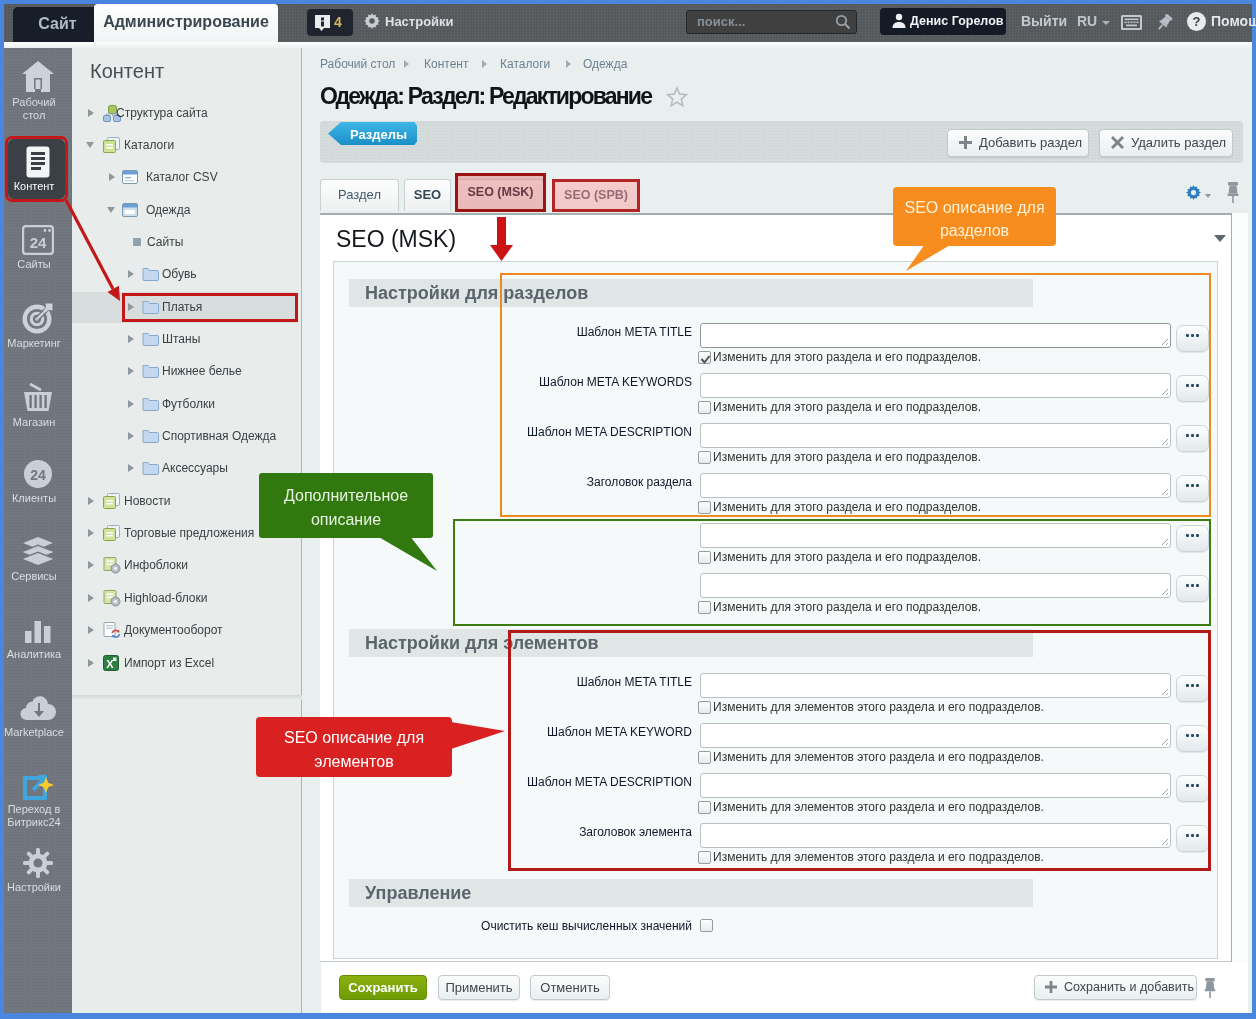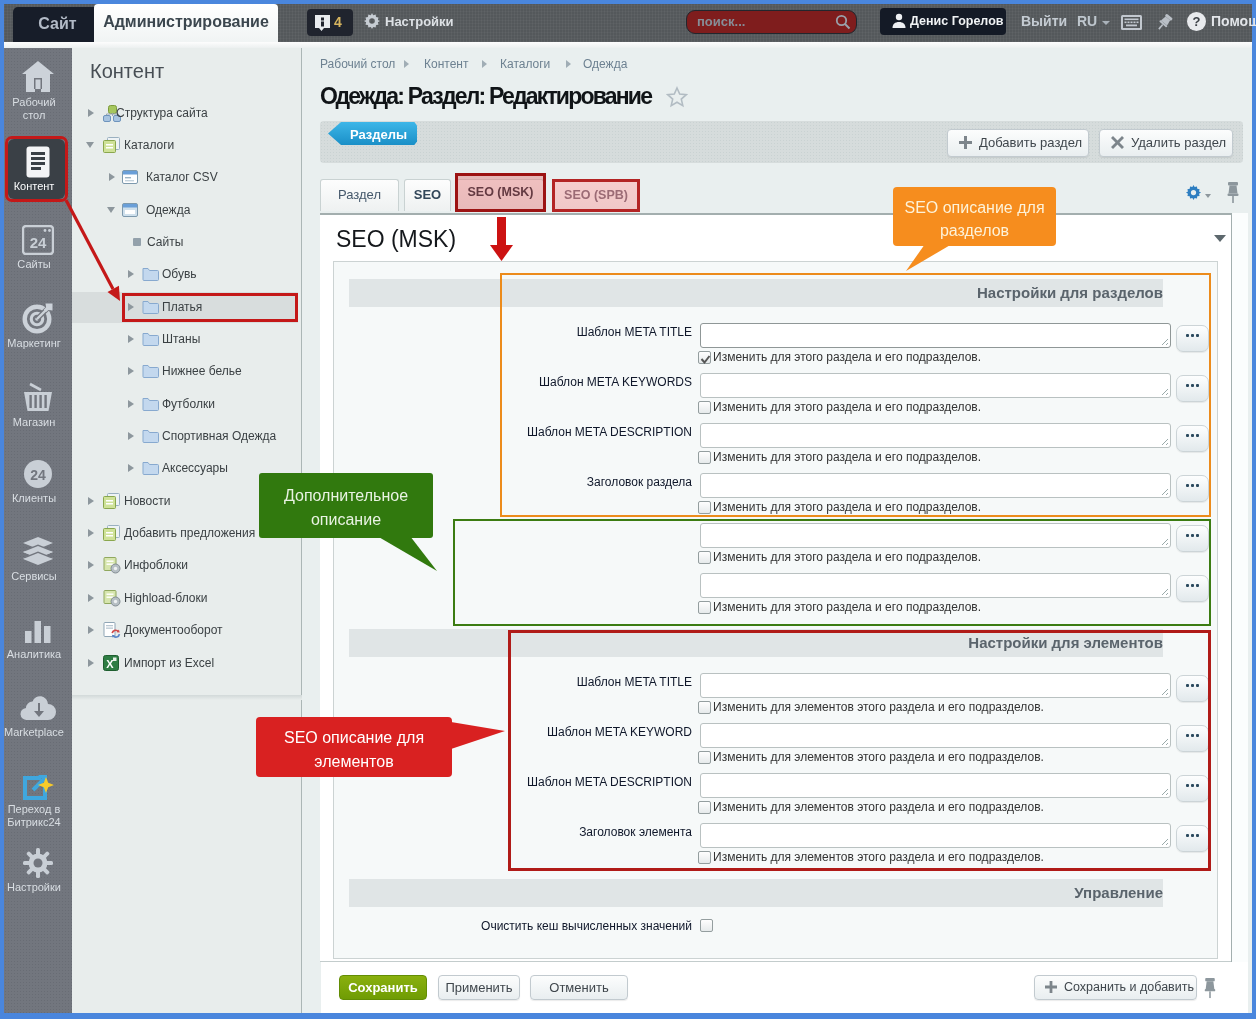--- a/index.html
+++ b/index.html
@@ -5,21 +5,21 @@
 body{font-family:"Liberation Sans",sans-serif;background:#fff}
 #page{position:relative;width:1256px;height:1019px;background:#4a86dd;overflow:hidden}
 .abs{position:absolute}
 
 #topbar{left:4px;top:4px;width:1248px;height:38px;background:#54585b;background-image:repeating-linear-gradient(90deg,rgba(255,255,255,0.04) 0 1px,transparent 1px 3px),repeating-linear-gradient(0deg,rgba(255,255,255,0.03) 0 1px,transparent 1px 3px)}
 #tab-site{left:13px;top:7px;width:89px;height:35px;background:#171d29;border-radius:5px 5px 0 0;color:#b2bac6;font-size:16px;font-weight:bold;text-align:center;line-height:34px}
 #tab-admin{left:94px;top:4px;width:184px;height:44px;background:linear-gradient(#ffffff,#eef2f2);border-radius:4px 4px 0 0;color:#3b464e;font-size:16px;font-weight:bold;text-align:center;line-height:36px}
 #notif{left:307px;top:9px;width:46px;height:27px;background:#20242e;border-radius:4px;}
 #notif .num{position:absolute;left:27px;top:5px;color:#d7b55f;font-size:14px;font-weight:bold}
 .tb-txt{color:#dde1e5;font-size:13px;font-weight:bold}
-#search{left:686px;top:10px;width:171px;height:24px;background:#7f1d1d;border:1px solid #22262d;border-radius:9px;color:#868e98;font-size:13px;font-weight:bold;line-height:22px;padding-left:10px}
+#search{left:686px;top:10px;width:171px;height:24px;background:#404040;border:1px solid #22262d;border-radius:3px;color:#868e98;font-size:13px;font-weight:bold;line-height:22px;padding-left:10px}
 #userbtn{left:880px;top:8px;width:126px;height:27px;background:#141a26;border-radius:4px;color:#f1f3f5;font-size:12.5px;font-weight:bold;line-height:27px;padding-left:30px;white-space:nowrap;overflow:hidden}
 
 #strip{left:4px;top:42px;width:1248px;height:6px;background:linear-gradient(#fdfdfd,#ecf0f0)}
 
 #sidebar{left:4px;top:48px;width:68px;height:965px;background:#72767e;background-image:radial-gradient(rgba(40,44,50,0.13) 1px,transparent 1px);background-size:3px 3px}
 .sb-label{position:absolute;width:68px;left:0;text-align:center;color:#d9dee3;font-size:11px;line-height:13px}
 #sb-active{left:8px;top:139px;width:57px;height:60px;background:#3a4046;border-radius:6px}
 .sb-ic{position:absolute;left:4px;width:68px;text-align:center}
 
 #tree{left:72px;top:48px;width:230px;height:965px;background:#e8edec;border-right:1px solid #abb6b6}
@@ -37,21 +37,21 @@
 #title{left:320px;top:83px;font-size:23px;font-weight:bold;color:#101417;letter-spacing:-1.8px}
 #toolband{left:320px;top:121px;width:923px;height:42px;background:#d6dcdc;background-image:radial-gradient(#c9d2d2 0.8px,transparent 0.8px);background-size:3px 3px;border-radius:4px}
 #btn-razdely{left:328px;top:122px;width:89px;height:23px;background:linear-gradient(#3db6e8,#1a8fc7);clip-path:polygon(13px 0,97% 0,100% 15%,100% 85%,97% 100%,13px 100%,0 50%);color:#fff;font-size:13px;font-weight:bold;line-height:26px;text-align:center;padding-left:12px}
 .lbtn{position:absolute;background:linear-gradient(#fcfdfd,#e9eef0);border:1px solid #c2cacf;border-radius:4px;color:#3f464c;font-size:13px;text-align:center;box-shadow:0 1px 1px rgba(0,0,0,0.08);white-space:nowrap}
 
 .tab{position:absolute;top:179px;height:32px;background:linear-gradient(#fdfdfd,#eef1f1);border:1px solid #c9d2d2;border-bottom:none;border-radius:3px 3px 0 0;color:#45586b;font-size:13px;text-align:center;line-height:30px}
 
 #panel{left:320px;top:213px;width:911px;height:749px;background:#fff;border-top:2px solid #a3aeae;border-bottom:1px solid #c3cccc}
 #panel-h{left:336px;top:226px;font-size:23px;color:#15181c}
 #innerbox{left:333px;top:261px;width:885px;height:698px;background:#f6f9f9;border:1px solid #ccd3d3}
-.band{position:absolute;left:349px;width:814px;height:28px;background:#e0e5e6;color:#5a646c;font-size:15px;font-weight:bold;text-align:right;line-height:28px;text-indent:16px}
+.band{position:absolute;left:349px;width:684px;height:28px;background:#e0e5e6;color:#5a646c;font-size:18px;font-weight:bold;text-align:left;line-height:28px;text-indent:16px}
 .flabel{position:absolute;left:333px;width:359px;text-align:right;font-size:12px;color:#0f172a;line-height:16px}
 .ftext{position:absolute;left:700px;width:471px;height:25px;background:#fff;border:1px solid #b9c1c1;border-radius:3px}
 .ftext.first{border-color:#8f9797}
 .ftext:after{content:"";position:absolute;right:2px;bottom:2px;width:9px;height:9px;background:repeating-linear-gradient(135deg,transparent 0 2px,#9aa 2px 3px);clip-path:polygon(100% 0,100% 100%,0 100%)}
 .dots{position:absolute;left:1176px;width:33px;height:27px;background:linear-gradient(#fdfefe,#e2e9ec);border:1px solid #ccd4d7;border-radius:7px;text-align:center;box-shadow:0 1px 1px rgba(0,0,0,0.07)}
 .dots i{display:inline-block;width:3px;height:3px;background:#2b4a5e;border-radius:1px;margin:0 1px;vertical-align:middle}
 .cb{position:absolute;width:13px;height:13px;background:linear-gradient(#fefefe,#e6eaeb);border:1px solid #949e9f;border-radius:2px}
 .cbtxt{position:absolute;font-size:12px;color:#333;line-height:15px}
 
 #footer{left:321px;top:962px;width:927px;height:51px;background:#fff}
@@ -286,21 +286,21 @@
       <rect x="3" y="10" width="7" height="1.5" fill="#fff"></rect>
     </svg>
 <div class="titem" style="left:124px;top:493px">Новости</div>
 <div class="tarrow r abs" style="left:88px;top:529px"></div>
 <svg class="abs" style="left:103px;top:525px" width="17" height="16" viewBox="0 0 17 16">
       <rect x="4.5" y="0.5" width="12" height="12" rx="1" fill="#eef3f5" stroke="#9ab0c0"></rect>
       <rect x="0.5" y="3.5" width="12" height="12" rx="1" fill="#cfe298" stroke="#8aa74e"></rect>
       <rect x="3" y="7" width="7" height="1.5" fill="#fff"></rect>
       <rect x="3" y="10" width="7" height="1.5" fill="#fff"></rect>
     </svg>
-<div class="titem" style="left:124px;top:525px">Добавить предложения</div>
+<div class="titem" style="left:124px;top:525px">Торговые предложения</div>
 <div class="tarrow r abs" style="left:88px;top:561px"></div>
 <svg class="abs" style="left:103px;top:557px" width="18" height="17" viewBox="0 0 18 17">
       <rect x="1" y="0.5" width="12" height="13" rx="1" fill="#d6e5ad" stroke="#90a85e"></rect>
       <rect x="3.5" y="3.5" width="7" height="1.4" fill="#fff"></rect>
       <rect x="3.5" y="6.5" width="7" height="1.4" fill="#fff"></rect>
       <circle cx="12.5" cy="11.5" r="4.5" fill="#b6bfc4" stroke="#848e94"></circle>
       <circle cx="12.5" cy="11.5" r="1.7" fill="#eef1f2"></circle>
     </svg>
 <div class="titem" style="left:124px;top:557px">Инфоблоки</div>
 <div class="tarrow r abs" style="left:88px;top:594px"></div>
@@ -426,21 +426,21 @@
 <div class="ftext abs" style="top:823px"></div>
 <div class="dots abs" style="top:825px"><i></i><i></i><i></i></div>
 <div class="cb abs" style="left:698px;top:851px"></div>
 <div class="cbtxt abs" style="left:713px;top:850px">Изменить для элементов этого раздела и его подразделов.</div>
 <div class="band" style="top:879px">Управление</div>
 <div class="flabel" style="top:918px">Очистить кеш вычисленных значений</div>
 <div class="cb abs" style="left:700px;top:919px"></div>
 <div id="footer" class="abs"></div>
 <div id="btn-save" class="abs">Сохранить</div>
 <div class="lbtn" style="left:438px;top:975px;width:82px;height:25px;line-height:23px">Применить</div>
-<div class="lbtn" style="left:530px;top:975px;width:98px;height:25px;line-height:23px">Отменить</div>
+<div class="lbtn" style="left:530px;top:975px;width:80px;height:25px;line-height:23px">Отменить</div>
 <div class="lbtn" style="left:1034px;top:975px;width:163px;height:25px;line-height:23px;padding-left:27px;font-size:12.5px">Сохранить и добавить</div>
 <svg class="abs" style="left:1045px;top:981px" width="12" height="12" viewBox="0 0 13 13">
       <path d="M5 0h3v5h5v3H8v5H5V8H0V5h5z" fill="#7d858b"></path>
     </svg>
 <svg class="abs" style="left:1204px;top:978px" width="12" height="21" viewBox="0 0 12 22">
       <g fill="#8d979d">
         <rect x="1" y="0" width="10" height="3.5" rx="1"></rect>
         <path d="M2.5 3.5h7l1 8h-9z"></path>
         <rect x="0.5" y="11.5" width="11" height="2.5" rx="1"></rect>
         <rect x="5.2" y="14" width="1.6" height="7"></rect>

